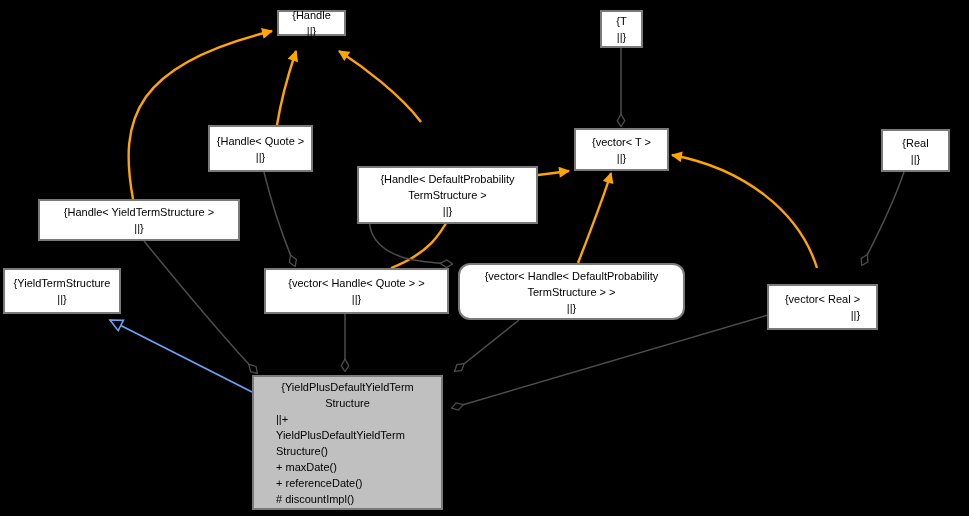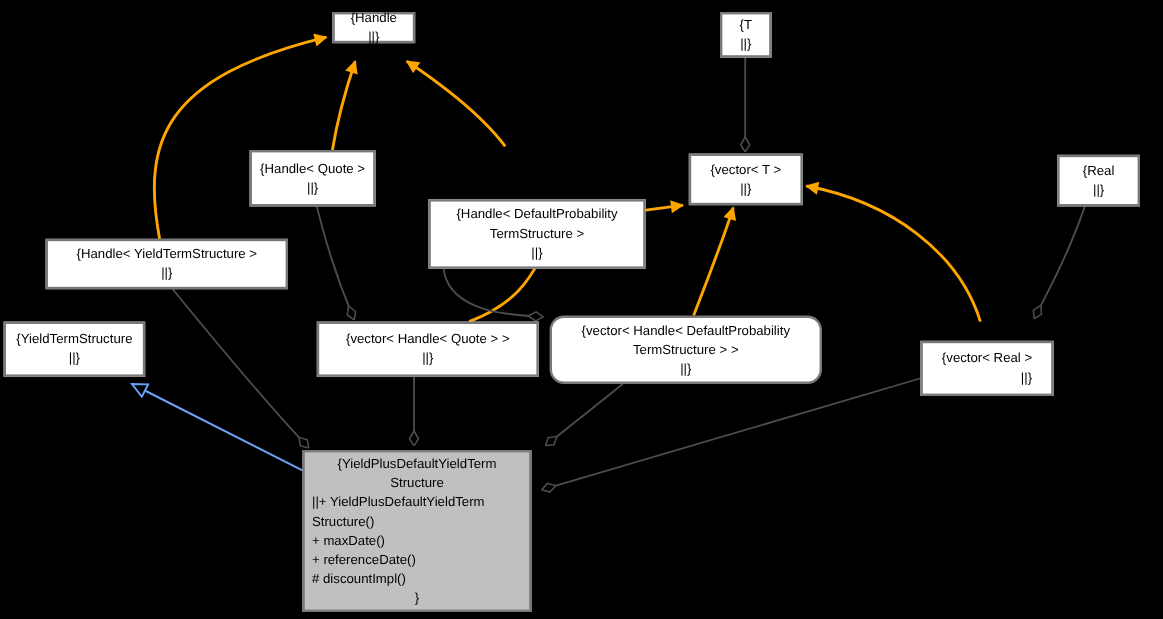--- a/index.html
+++ b/index.html
@@ -13,21 +13,21 @@
     background:#ffffff;border:2px solid #7a7a7a;color:#000;
     display:flex;flex-direction:column;align-items:center;justify-content:center;
     font-size:11px;line-height:16px;text-align:center;white-space:pre-line;
     cursor:pointer;
   }
   .node span{white-space:pre-line;}
   .main-node{
     position:absolute;box-sizing:border-box;
     background:#c0c0c0;border:2px solid #7a7a7a;color:#000;
     font-size:11px;line-height:16px;
-    padding:2px 6px;cursor:pointer;
+    padding:2px 22px;cursor:pointer;
   }
   .main-node .ttl{text-align:center;white-space:pre-line;}
   .main-node .mem{text-align:left;white-space:pre-line;}
   .main-node .cls{text-align:center;white-space:pre-line;}
 </style>
 </head>
 <body>
 
 <div id="canvas">
 

